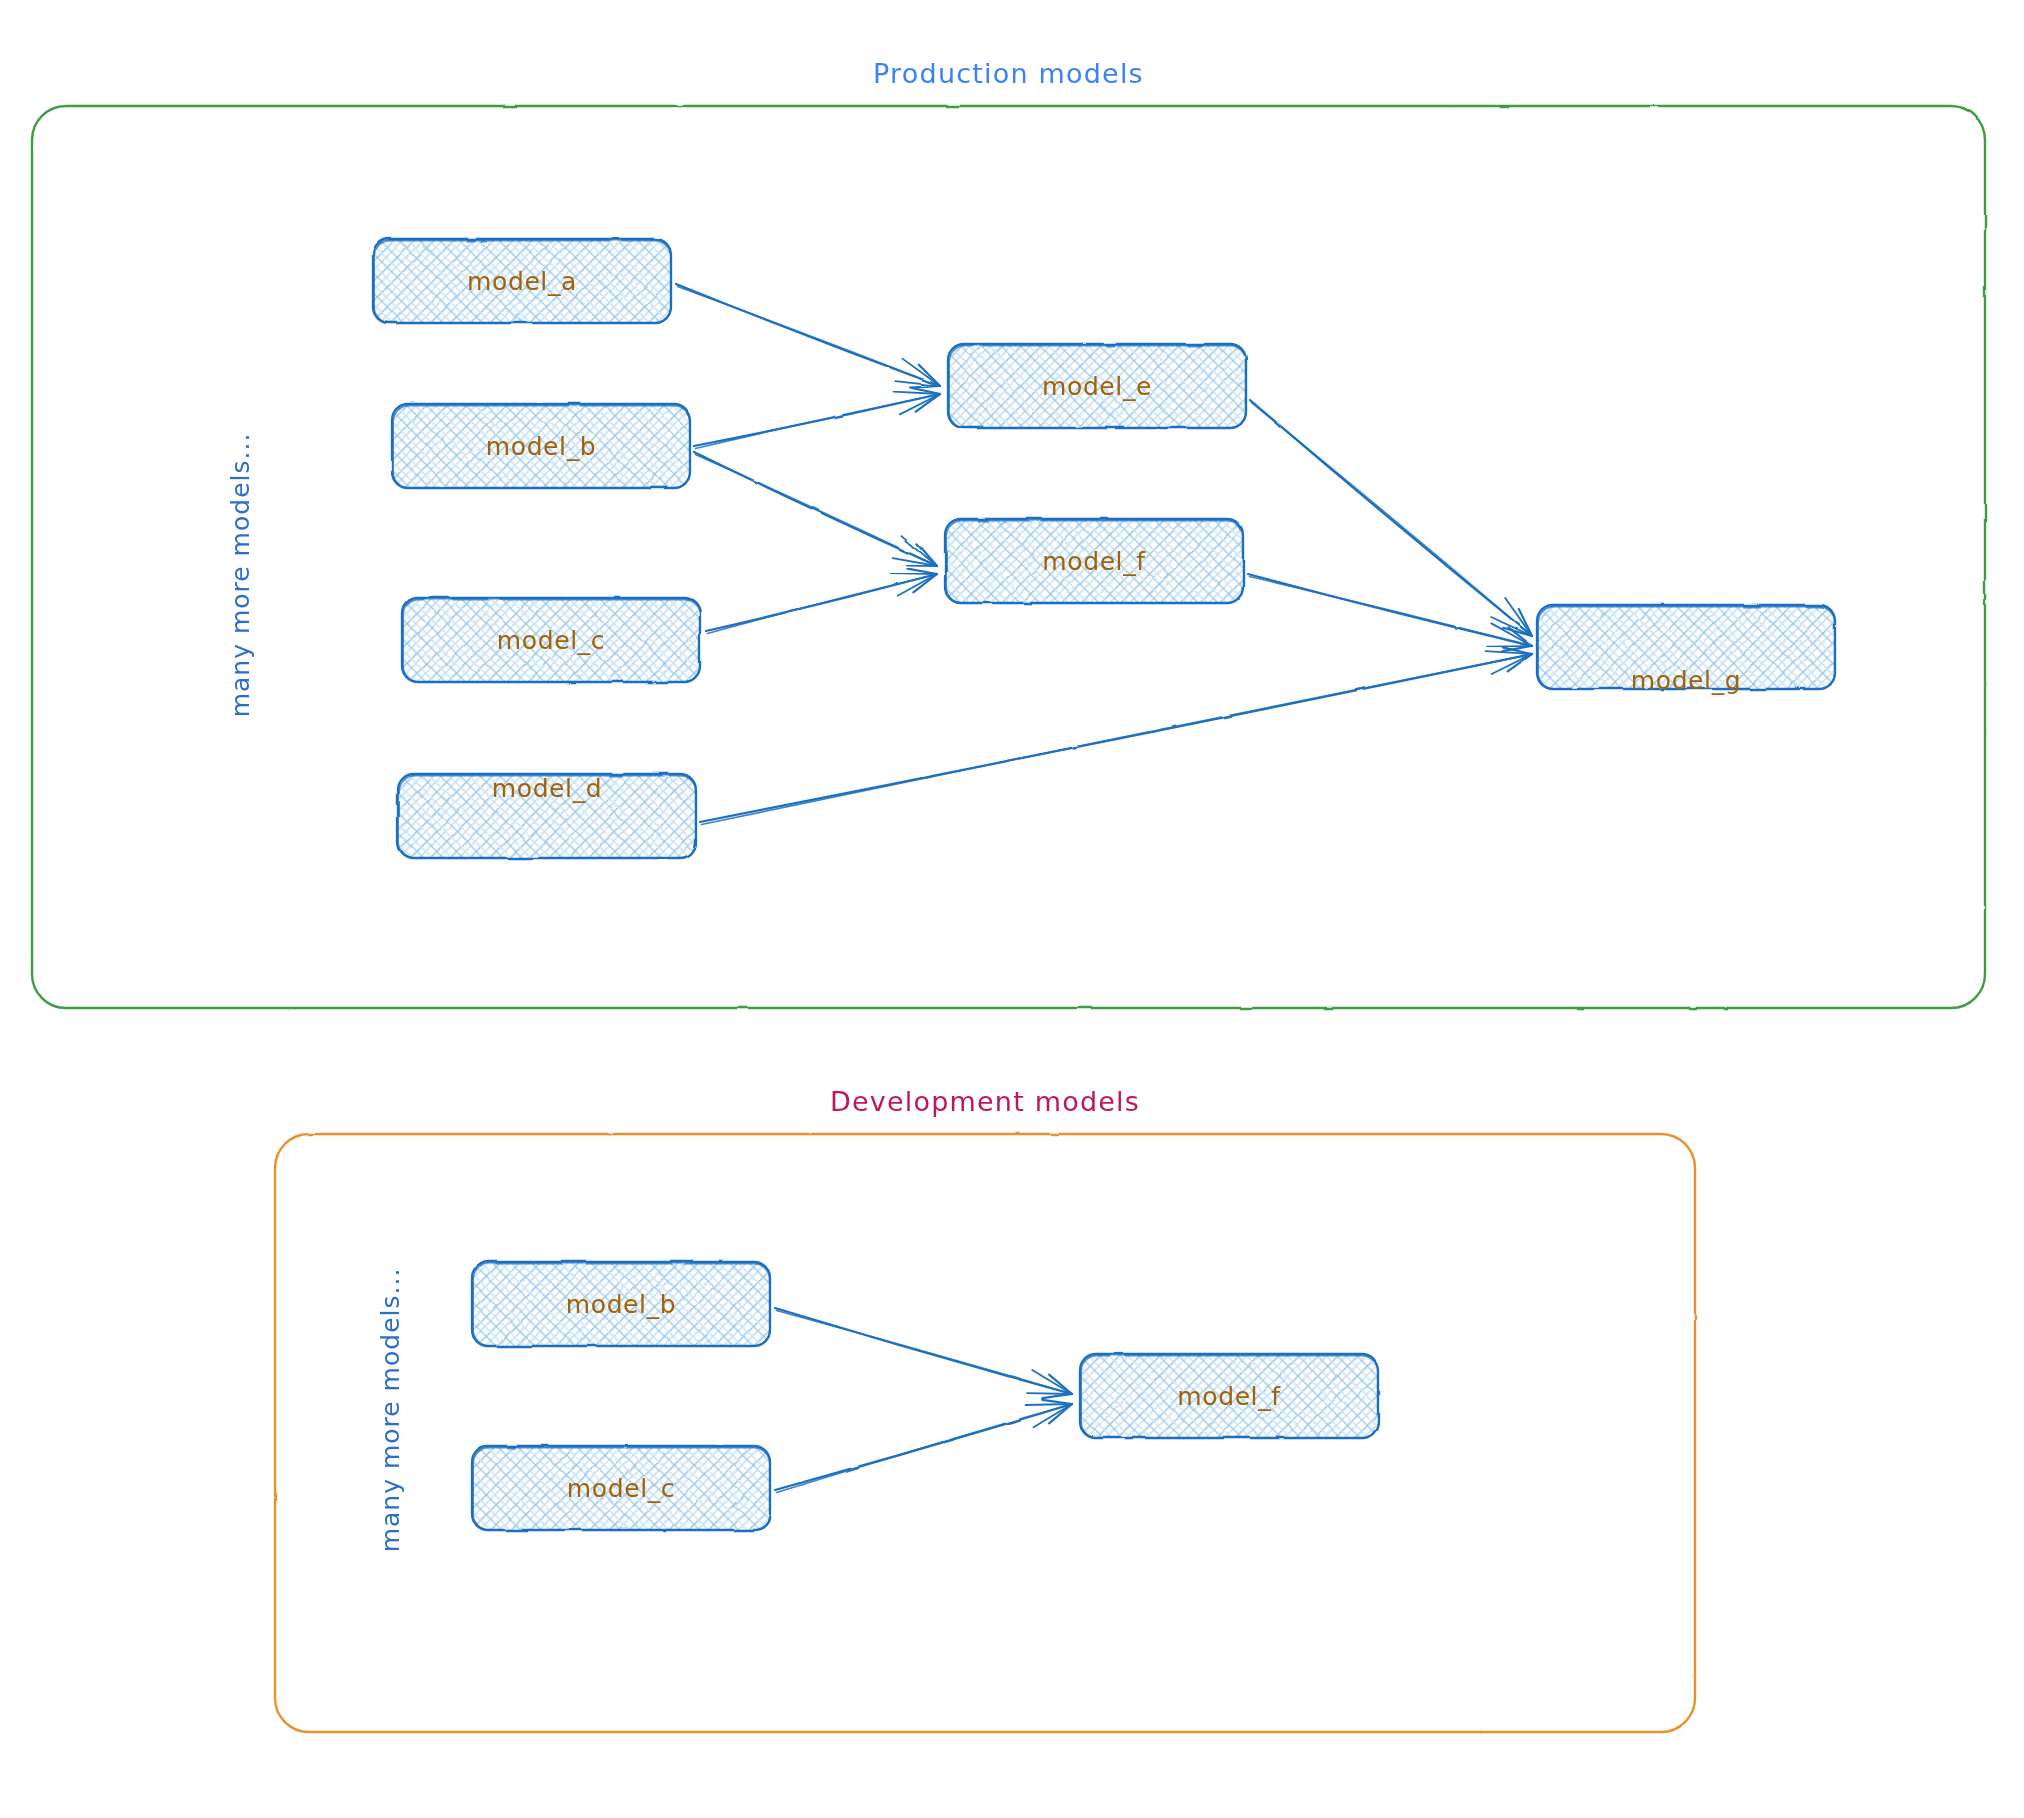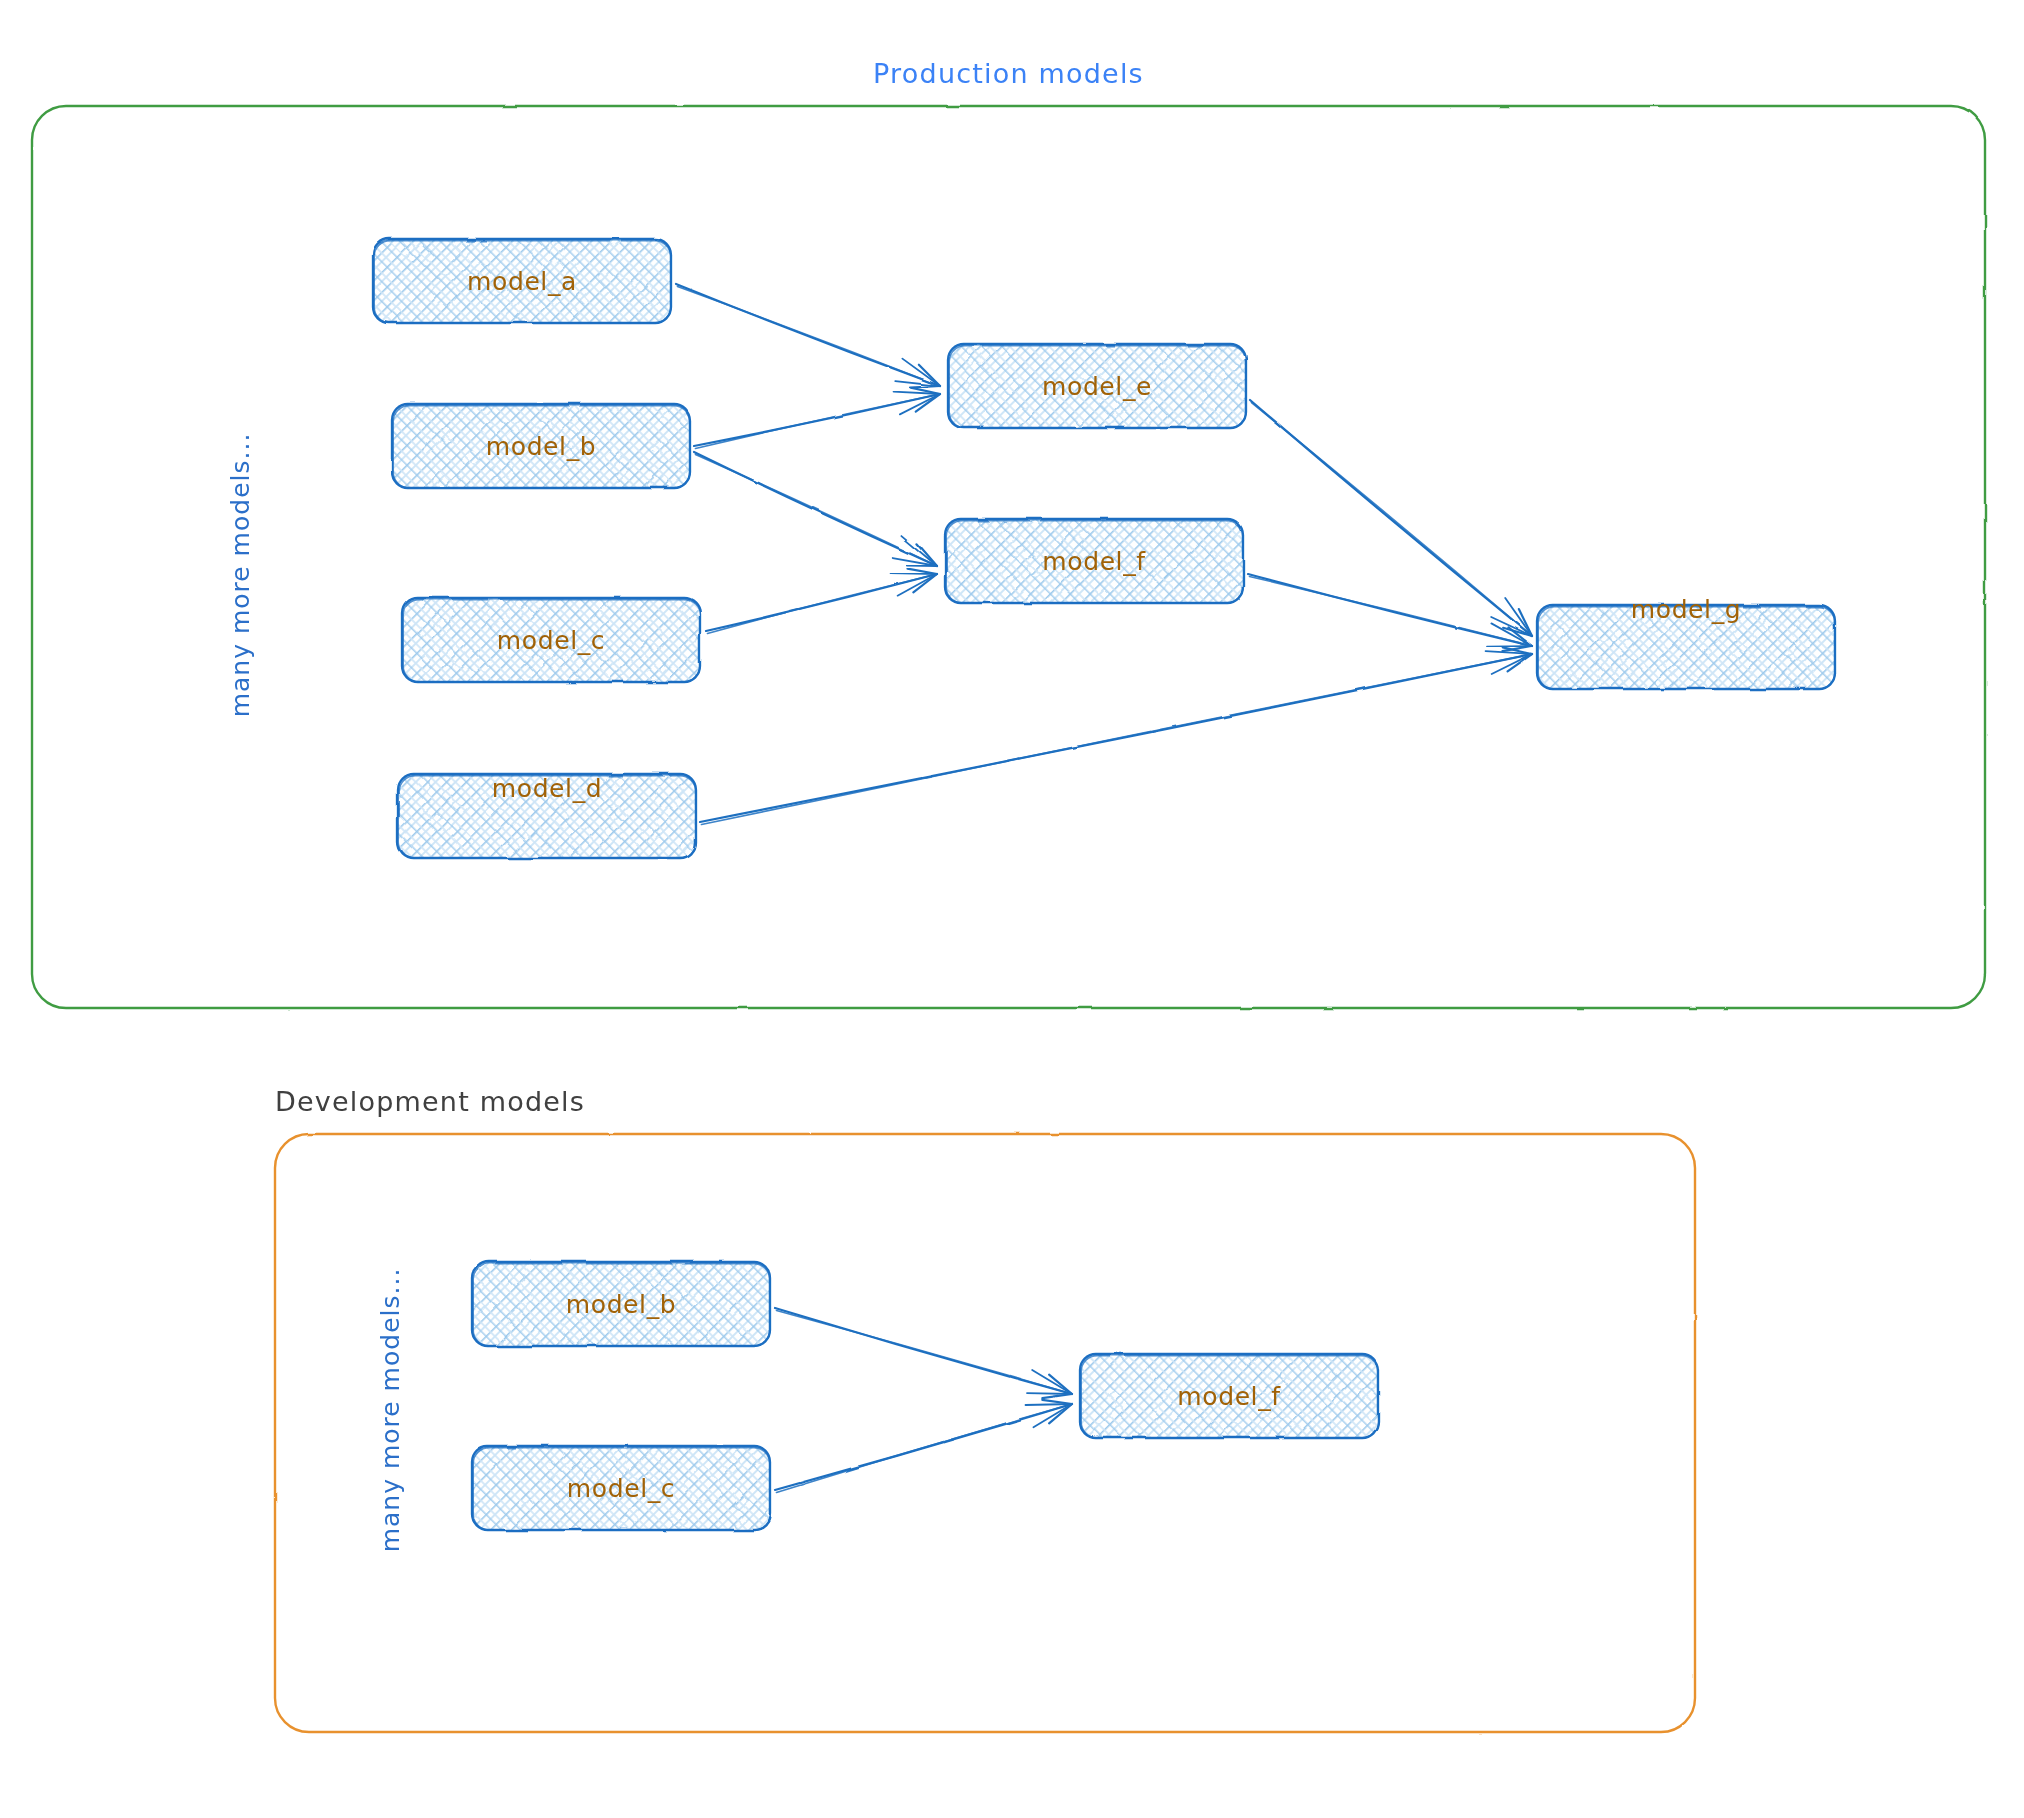--- a/index.html
+++ b/index.html
@@ -13,21 +13,21 @@
 
   .group-title{
     position:absolute;
     font-family:"DejaVu Sans","Liberation Sans",sans-serif;
     font-size:27px;
     letter-spacing:1.2px;
     white-space:nowrap;
     user-select:none;
   }
   #title-prod{color:#3b82f6;left:0;width:2024px;text-align:center;top:58px;}
-  #title-dev{color:#404040;left:0;width:2024px;top:1086px;}
+  #title-dev{color:#be185d;left:0;width:2024px;text-align:center;top:1086px;}
   
   #title-dev{left:275px;width:1420px;}
   
   #title-prod{left:32px;width:1953px;}
 
   .node-label{
     position:absolute;
     color:#a16207;
     font-family:"DejaVu Sans","Liberation Sans",sans-serif;
     font-size:25px;
@@ -225,21 +225,21 @@
       <div class="side-label" style="left: 240px; top: 575px; transform: translate(-50%, -50%) rotate(-90deg);">many more models...</div>
       <div class="side-label" style="left: 390px; top: 1410px; transform: translate(-50%, -50%) rotate(-90deg);">many more models...</div>
     </div>
   <div id="labels-layer">
       <div class="node-label" style="left: 522px; top: 281px;">model_a</div>
       <div class="node-label" style="left: 541px; top: 446px;">model_b</div>
       <div class="node-label" style="left: 551px; top: 640px;">model_c</div>
       <div class="node-label" style="left: 547px; top: 788px;">model_d</div>
       <div class="node-label" style="left: 1097px; top: 386px;">model_e</div>
       <div class="node-label" style="left: 1094px; top: 561px;">model_f</div>
-      <div class="node-label" style="left: 1686px; top: 609px;">model_g</div>
+      <div class="node-label" style="left: 1686px; top: 680px;">model_g</div>
       <div class="node-label" style="left: 621px; top: 1304px;">model_b</div>
       <div class="node-label" style="left: 621px; top: 1488px;">model_c</div>
       <div class="node-label" style="left: 1229px; top: 1396px;">model_f</div>
     </div>
   <div id="hits-layer">
       <div class="node-hit" style="left: 373px; top: 239px; width: 298px; height: 84px;"></div>
       <div class="node-hit" style="left: 392px; top: 404px; width: 298px; height: 84px;"></div>
       <div class="node-hit" style="left: 402px; top: 598px; width: 298px; height: 84px;"></div>
       <div class="node-hit" style="left: 398px; top: 774px; width: 298px; height: 84px;"></div>
       <div class="node-hit" style="left: 948px; top: 344px; width: 298px; height: 84px;"></div>

